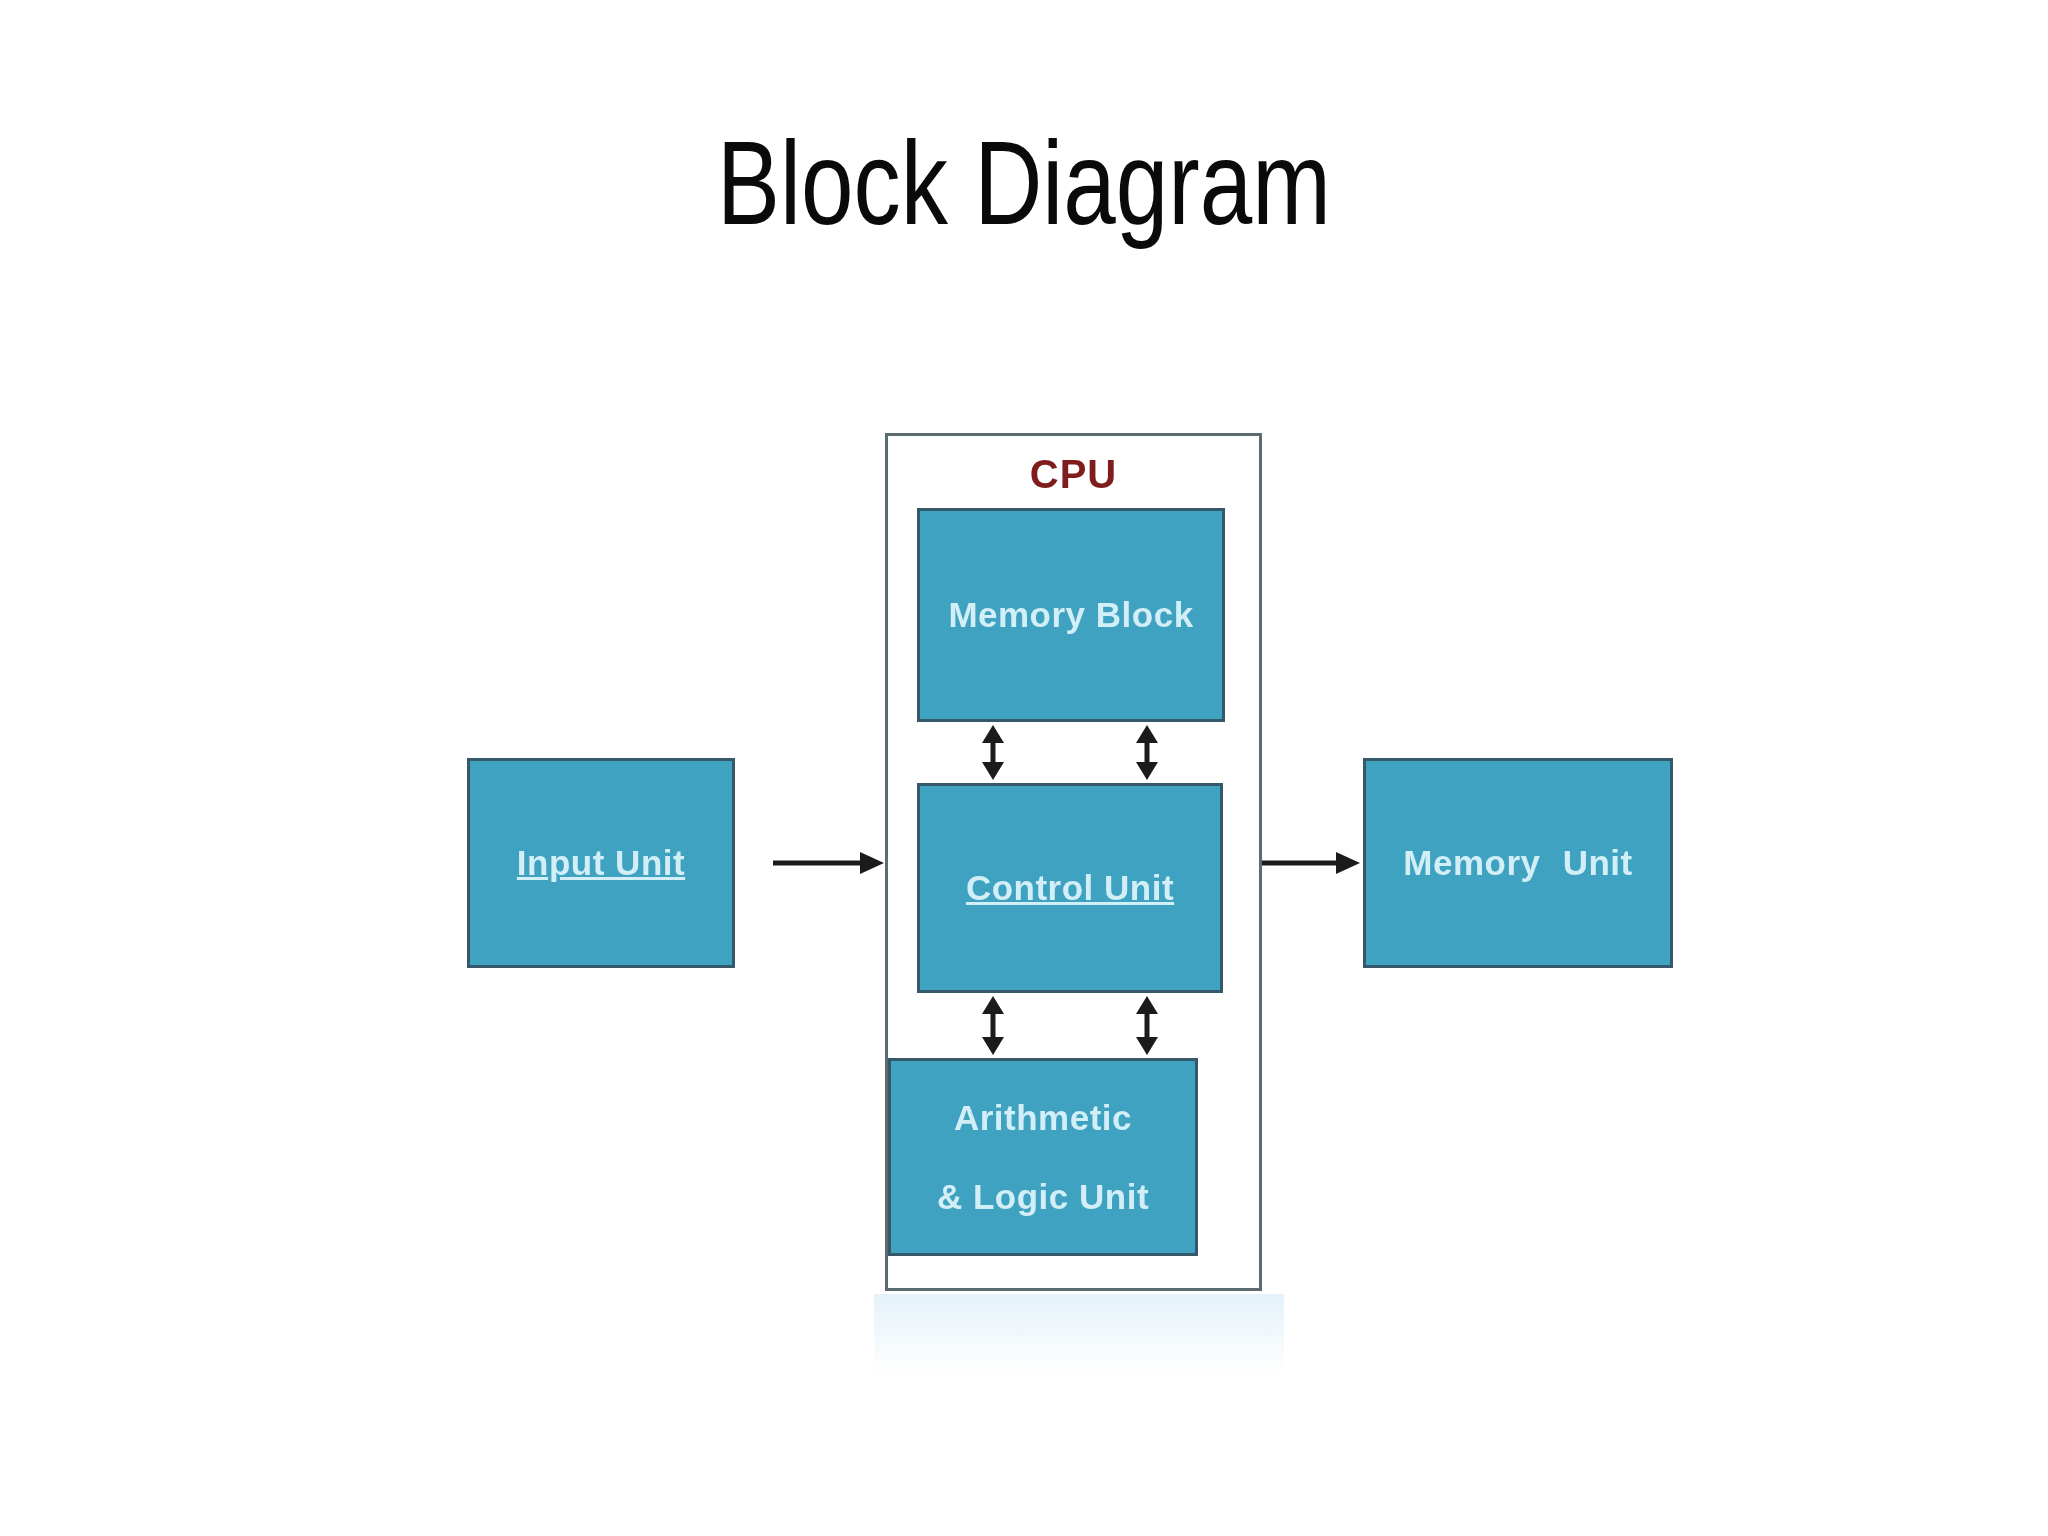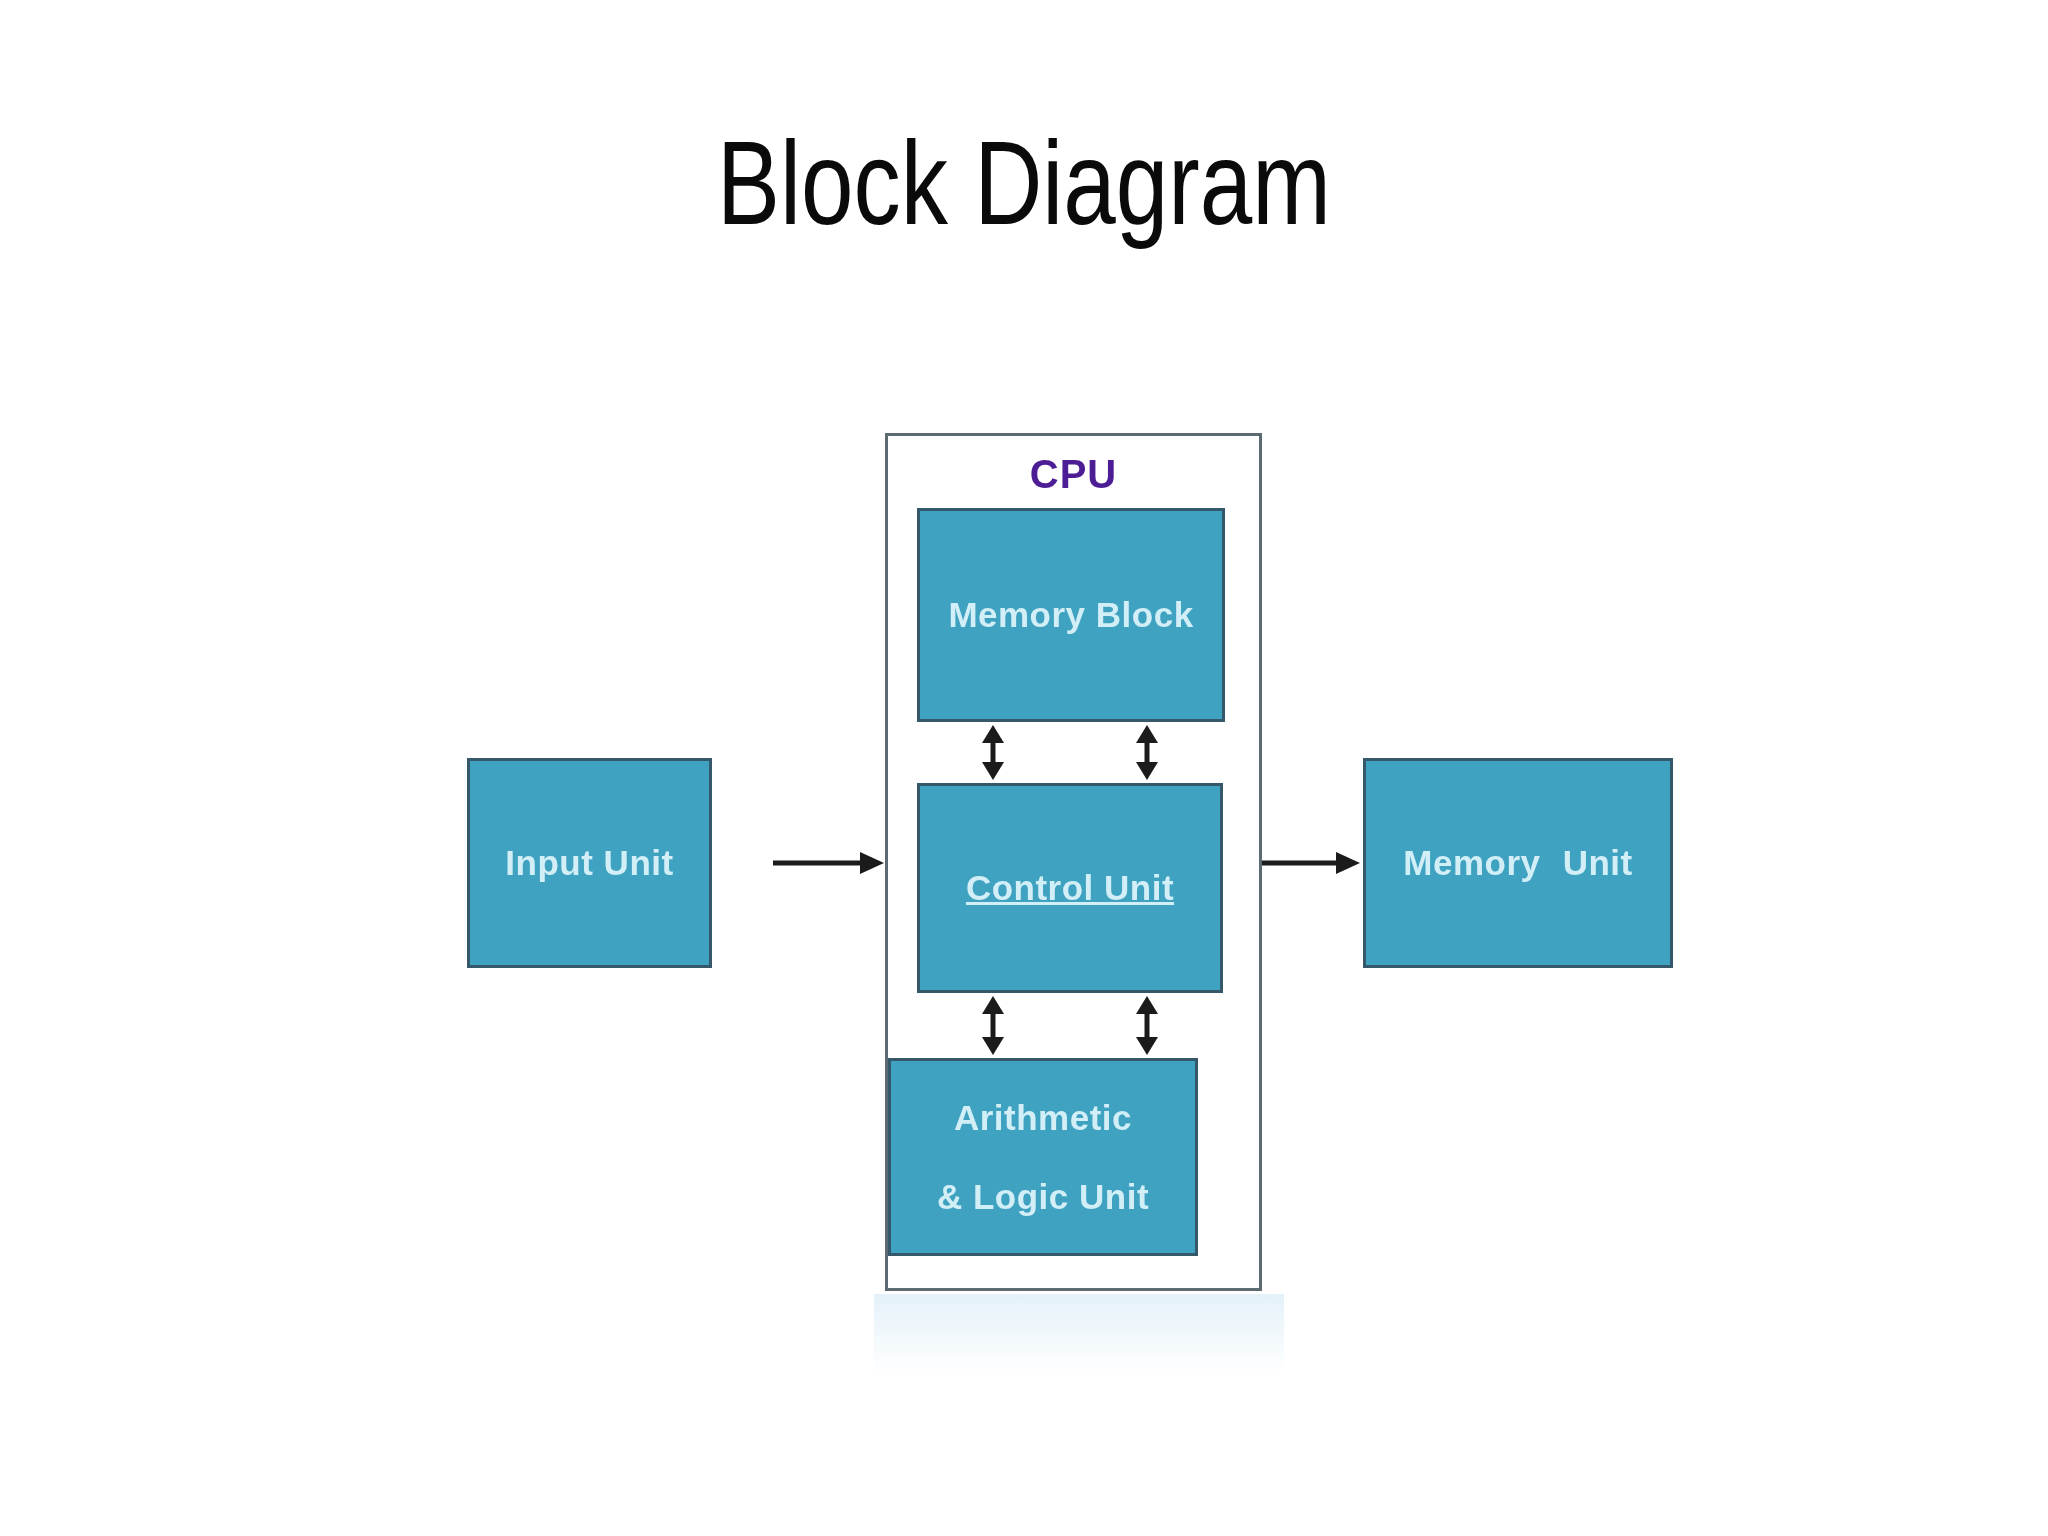--- a/index.html
+++ b/index.html
@@ -17,36 +17,36 @@
   }
 
   .cpu-box {
     position:absolute; left:885px; top:433px; width:377px; height:858px;
     border:3px solid var(--cpu-border,#5c6a72); background:#ffffff;
   }
 
   .cpu-label {
     position:absolute; left:885px; top:452px; width:377px;
     text-align:center; font-size:40px; font-weight:600;
-    color:#4c1d95; letter-spacing:1px;
+    color:#7f1d1d; letter-spacing:1px;
   }
 
   .block {
     position:absolute; display:flex; flex-direction:column;
     align-items:center; justify-content:center; text-align:center;
     background:var(--block-fill,#3fa2c0);
     border:3px solid var(--block-border,#35596b);
     color:var(--block-text,#d2eef7);
     font-size:35px; font-weight:600; letter-spacing:0.5px;
     line-height:1.35;
   }
   .block-memory  { left:917px;  top:508px;  width:308px; height:214px; }
   .block-control { left:917px;  top:783px;  width:306px; height:210px;text-decoration:underline; }
   .block-alu     { left:888px;  top:1058px; width:310px; height:198px;gap:32px; }
-  .block-input   { left:467px;  top:758px;  width:245px; height:210px; }
+  .block-input   { left:467px;  top:758px;  width:268px; height:210px;text-decoration:underline; }
   .block-output  { left:1363px; top:758px;  width:310px; height:210px; word-spacing:12px; }
 
   svg.arrows { position:absolute; left:0; top:0; width:2048px; height:1536px; pointer-events:none; }
   svg.arrows line    { stroke:var(--arrow,#1b1b1b); stroke-width:5; }
   svg.arrows polygon { fill:var(--arrow,#1b1b1b); }
 
   .bottom-glow {
     position:absolute; left:874px; top:1294px; width:410px; height:80px;
     background:linear-gradient(180deg, rgba(206,230,244,0.55), rgba(255,255,255,0));
   }

